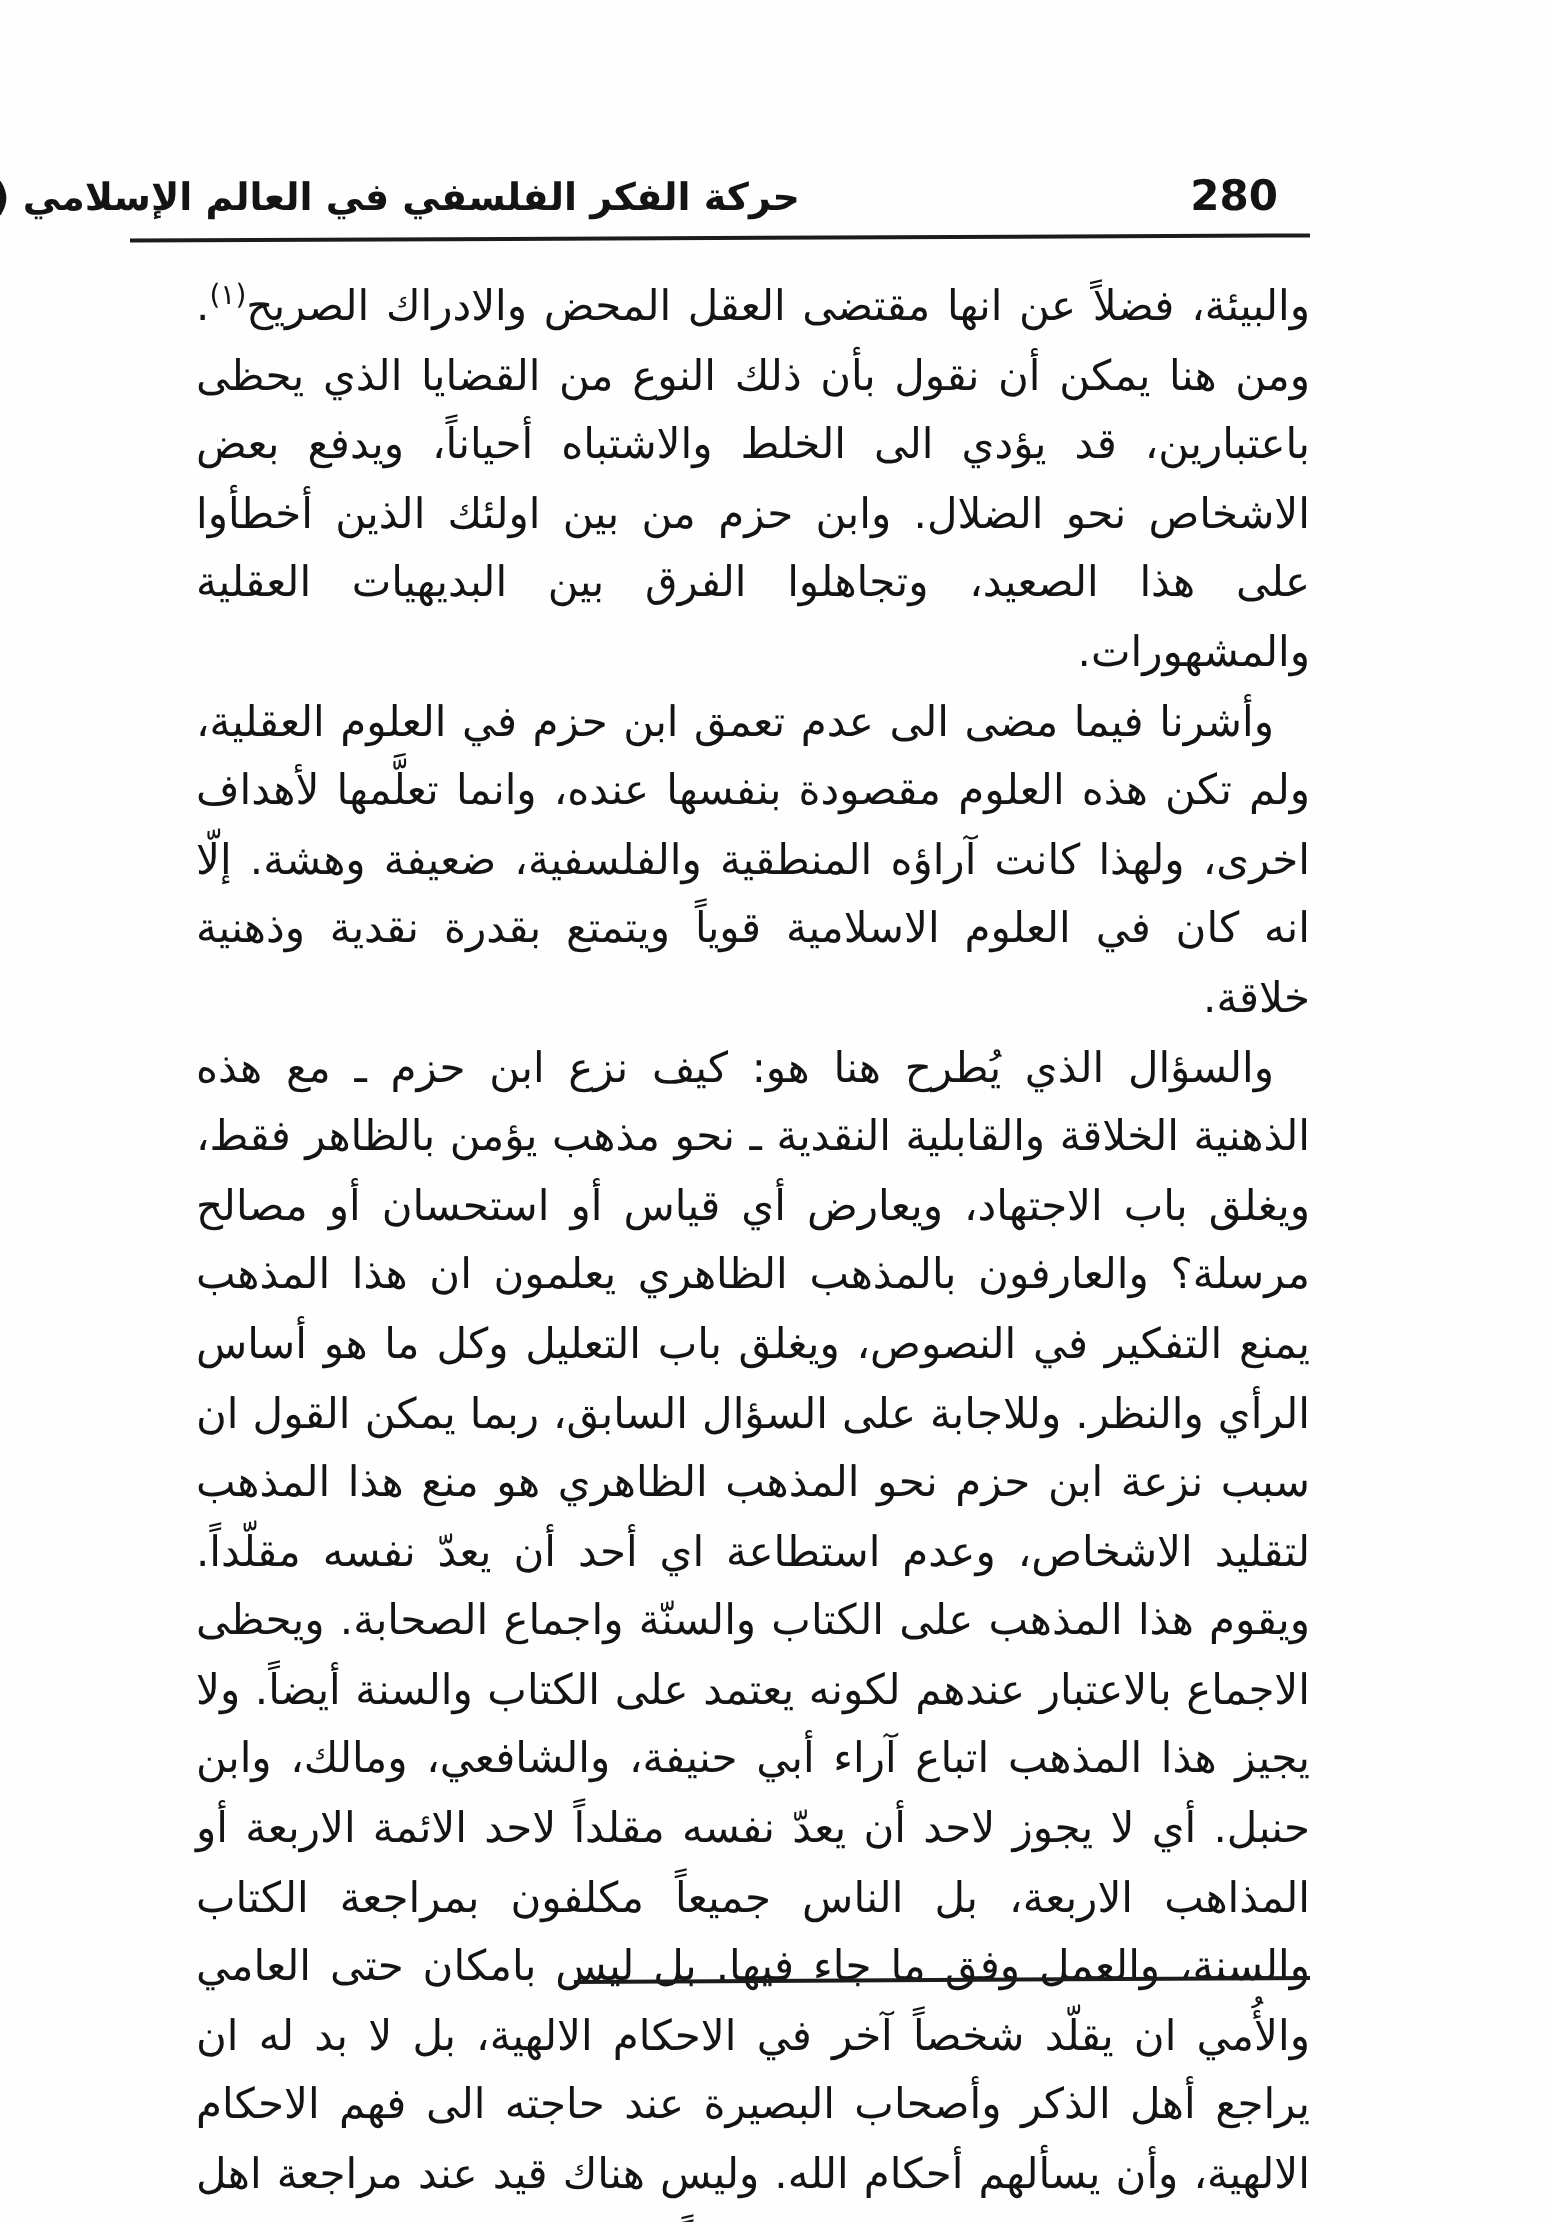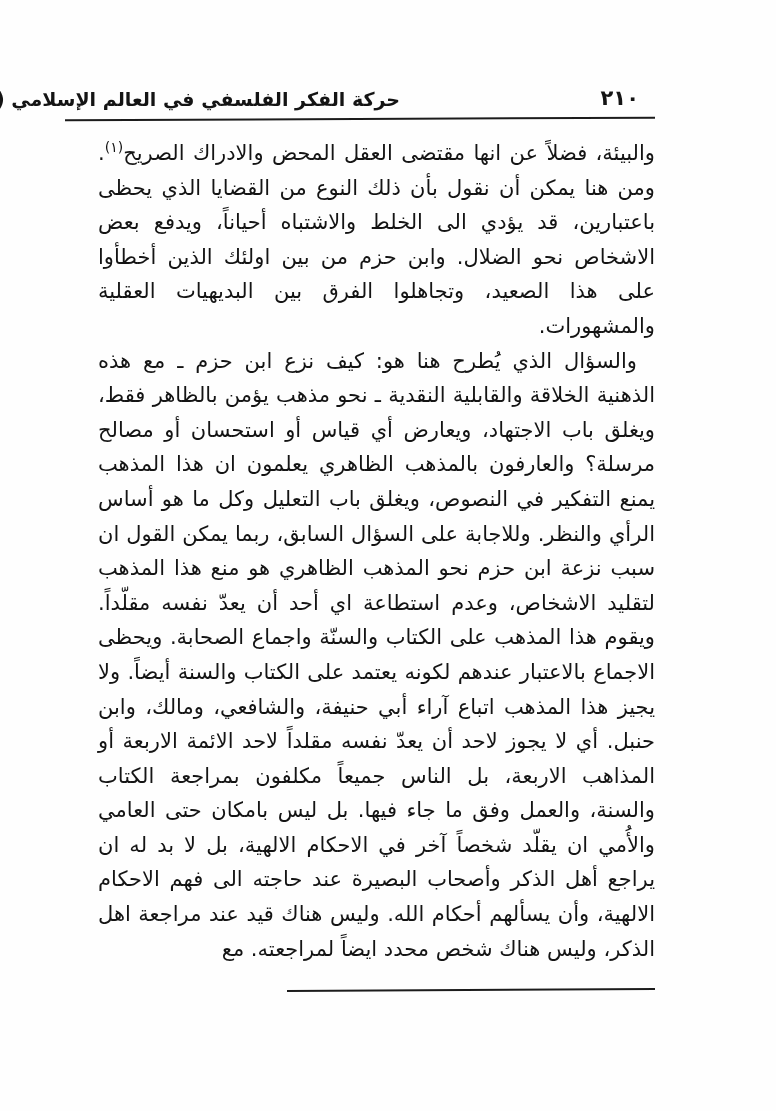--- a/index.html
+++ b/index.html
@@ -84,27 +84,28 @@
     white-space: nowrap;
   }
 </style>
 </head>
 <body>
 
 <div class="page">
   <div class="content">
 
     <div class="running-header">
-      <div class="page-number">٢١٠</div>
+      <div class="page-number">280</div>
       <div class="book-title">حركة الفكر الفلسفي في العالم الإسلامي (ج ١)</div>
     </div>
 
     <div class="header-rule"></div>
 
     <div class="body-text">
       <p><span>والبيئة، فضلاً عن انها مقتضى العقل المحض والادراك الصريح</span><span class="footnote-marker">(١)</span><span>. ومن هنا يمكن أن نقول بأن ذلك النوع من القضايا الذي يحظى باعتبارين، قد يؤدي الى الخلط والاشتباه أحياناً، ويدفع بعض الاشخاص نحو الضلال. وابن حزم من بين اولئك الذين أخطأوا على هذا الصعيد، وتجاهلوا الفرق بين البديهيات العقلية والمشهورات.</span></p>
+      <p class="indented">وأشرنا فيما مضى الى عدم تعمق ابن حزم في العلوم العقلية، ولم تكن هذه العلوم مقصودة بنفسها عنده، وانما تعلَّمها لأهداف اخرى، ولهذا كانت آراؤه المنطقية والفلسفية، ضعيفة وهشة. إلّا انه كان في العلوم الاسلامية قوياً ويتمتع بقدرة نقدية وذهنية خلاقة.</p>
       <p class="indented">والسؤال الذي يُطرح هنا هو: كيف نزع ابن حزم ـ مع هذه الذهنية الخلاقة والقابلية النقدية ـ نحو مذهب يؤمن بالظاهر فقط، ويغلق باب الاجتهاد، ويعارض أي قياس أو استحسان أو مصالح مرسلة؟ والعارفون بالمذهب الظاهري يعلمون ان هذا المذهب يمنع التفكير في النصوص، ويغلق باب التعليل وكل ما هو أساس الرأي والنظر. وللاجابة على السؤال السابق، ربما يمكن القول ان سبب نزعة ابن حزم نحو المذهب الظاهري هو منع هذا المذهب لتقليد الاشخاص، وعدم استطاعة اي أحد أن يعدّ نفسه مقلّداً. ويقوم هذا المذهب على الكتاب والسنّة واجماع الصحابة. ويحظى الاجماع بالاعتبار عندهم لكونه يعتمد على الكتاب والسنة أيضاً. ولا يجيز هذا المذهب اتباع آراء أبي حنيفة، والشافعي، ومالك، وابن حنبل. أي لا يجوز لاحد أن يعدّ نفسه مقلداً لاحد الائمة الاربعة أو المذاهب الاربعة، بل الناس جميعاً مكلفون بمراجعة الكتاب والسنة، والعمل وفق ما جاء فيها. بل ليس بامكان حتى العامي والأُمي ان يقلّد شخصاً آخر في الاحكام الالهية، بل لا بد له ان يراجع أهل الذكر وأصحاب البصيرة عند حاجته الى فهم الاحكام الالهية، وأن يسألهم أحكام الله. وليس هناك قيد عند مراجعة اهل الذكر، وليس هناك شخص محدد ايضاً لمراجعته. مع</p>
     </div>
 
     <div class="footnote-rule"></div>
 
   </div>
 </div>
 
 </body></html>

